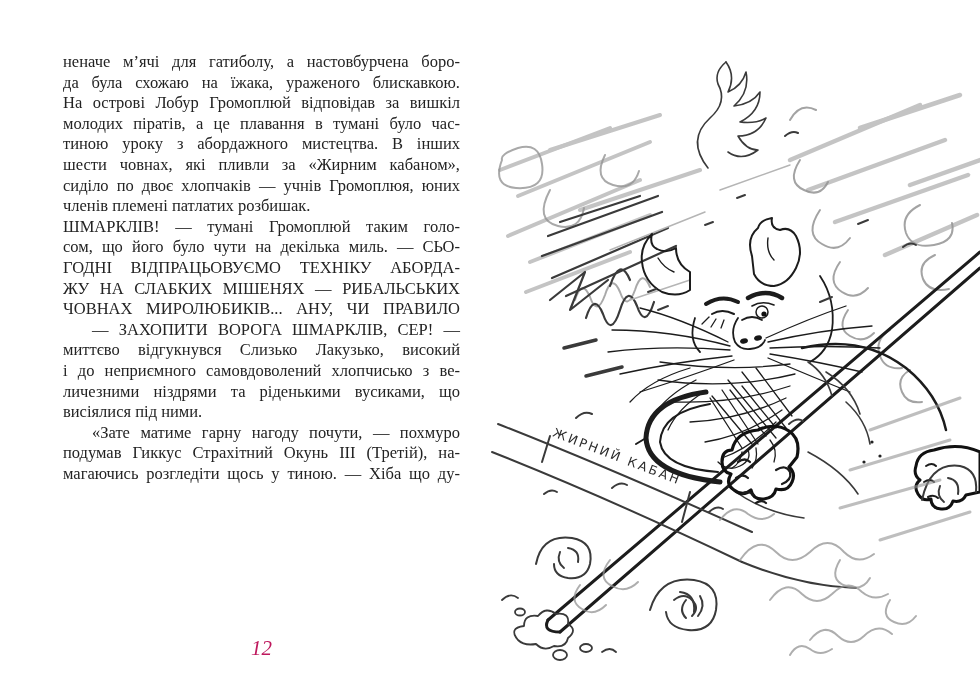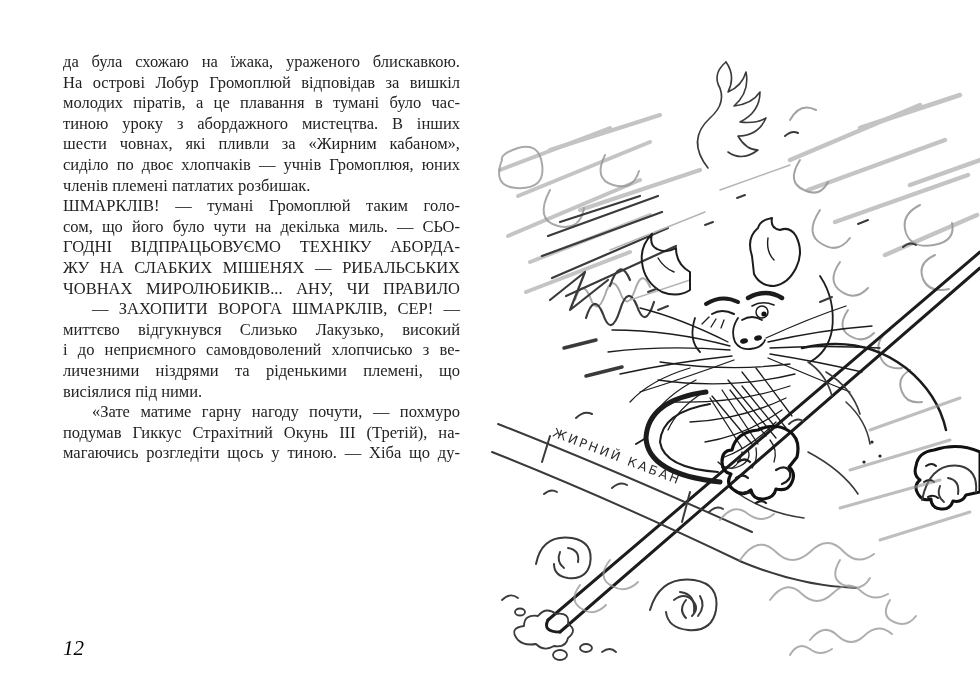--- a/index.html
+++ b/index.html
@@ -8,38 +8,39 @@
 
   
   .text-col{position:absolute;left:63px;top:52px;width:397px;}
   .line{font-size:16.5px;line-height:20.6px;color:#232323;
         text-align:justify;text-align-last:justify;}
   .line.indent{text-indent:29px;}
   .line.last{text-align-last:left;}
   .line .it{}
 
   .page-num{position:absolute;left:63px;top:636px;width:397px;
-            text-align:left;font-style:italic;font-size:21px;color:#000000;}
+            text-align:center;font-style:italic;font-size:21px;color:#be185d;}
 
   
   .illu{position:absolute;left:490px;top:0;}
   .illu path{fill:none;stroke-linecap:round;stroke-linejoin:round;}
   .ink{stroke:#1c1c1c;}
   .ink2{stroke:#3a3a3a;}
   .pencil{stroke:#949494;}
   .pencil-lt{stroke:#b5b5b5;}
   .hullname{font-family:"DejaVu Sans", sans-serif;font-size:12.5px;
             letter-spacing:2.5px;fill:#2b2b2b;}
 </style>
 </head>
 <body>
 
 <div class="text-col">
 
   <div>
+    <div class="line">неначе м’ячі для гатиболу, а настовбурчена боро-</div>
     <div class="line">да була схожаю на їжака, ураженого блискавкою.</div>
     <div class="line">На острові Лобур Громоплюй відповідав за вишкіл</div>
     <div class="line">молодих піратів, а це плавання в тумані було час-</div>
     <div class="line">тиною уроку з абордажного мистецтва. В інших</div>
     <div class="line">шести човнах, які пливли за «Жирним кабаном»,</div>
     <div class="line">сиділо по двоє хлопчаків — учнів Громоплюя, юних</div>
     <div class="line last">членів племені патлатих розбишак.</div>
   </div>
 
   <div>
@@ -47,21 +48,21 @@
     <div class="line">сом, що його було чути на декілька миль. — СЬО-</div>
     <div class="line">ГОДНІ ВІДПРАЦЬОВУЄМО ТЕХНІКУ АБОРДА-</div>
     <div class="line">ЖУ НА СЛАБКИХ МІШЕНЯХ — РИБАЛЬСЬКИХ</div>
     <div class="line">ЧОВНАХ МИРОЛЮБИКІВ... АНУ, ЧИ ПРАВИЛО</div>
   </div>
 
   <div>
     <div class="line indent">— ЗАХОПИТИ ВОРОГА ШМАРКЛІВ, СЕР! —</div>
     <div class="line">миттєво відгукнувся Слизько Лакузько, високий</div>
     <div class="line">і до неприємного самовдоволений хлопчисько з ве-</div>
-    <div class="line">личезними ніздрями та ріденькими племені, що</div>
+    <div class="line">личезними ніздрями та ріденькими вусиками, що</div>
     <div class="line last">висіялися під ними.</div>
   </div>
 
 
   <div>
     <div class="line indent"><span>«Зате матиме гарну нагоду </span><span class="it">почути</span><span>, — похмуро</span></div>
     <div class="line">подумав Гиккус Страхітний Окунь ІІІ (Третій), на-</div>
     <div class="line">магаючись розгледіти щось у тиною. — Хіба що ду-</div>
   </div>
 </div>

